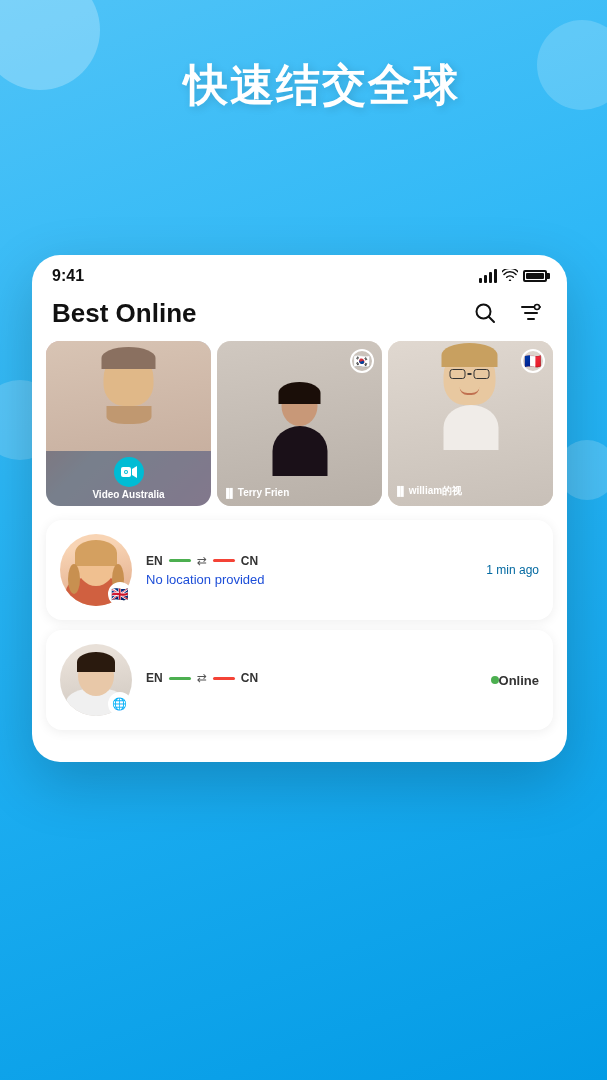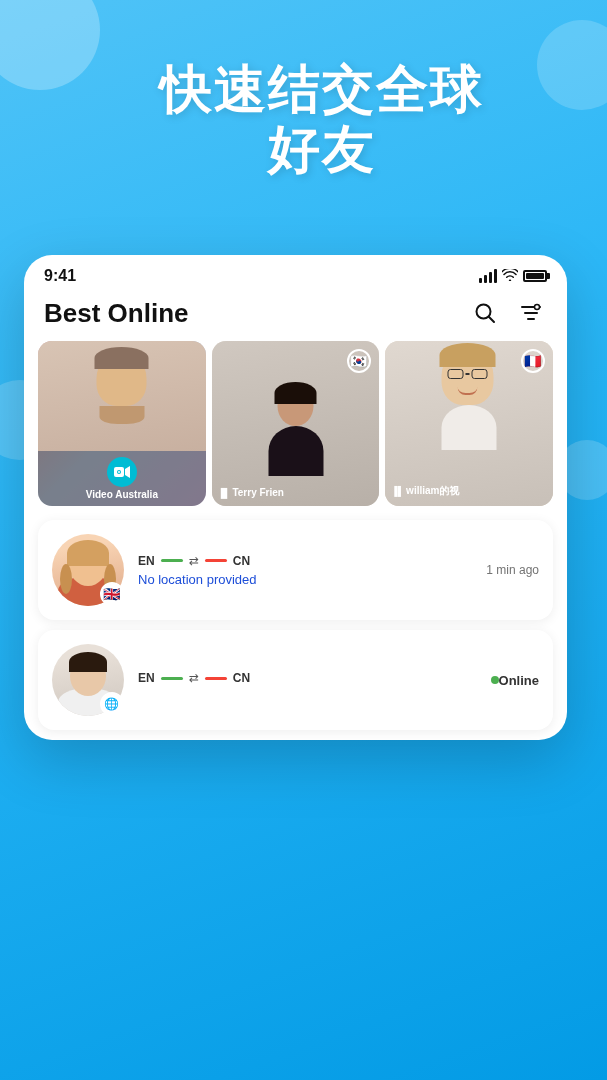--- a/index.html
+++ b/index.html
@@ -51,39 +51,39 @@
       right: -10px;
     }
 
     
     .hero-text {
       position: absolute;
       top: 60px;
       left: 0; right: 0;
       text-align: center;
       color: white;
-      font-size: 52px;
+      font-size: 44px;
       font-weight: 900;
       line-height: 1.15;
       letter-spacing: 2px;
       text-shadow: 2px 2px 8px rgba(0,0,0,0.15);
       margin-left: 37px;
     }
 
     
     .phone-mockup {
       position: absolute;
       top: 255px;
-      left: 24px;
+      left: 32px;
       right: 40px;
       background: white;
       border-radius: 28px;
       box-shadow: 0 20px 60px rgba(0,0,0,0.2);
       overflow: hidden;
-      padding-bottom: 10px;
+      padding-bottom: 32px;
     }
 
     
     .status-bar {
       display: flex;
       justify-content: space-between;
       align-items: center;
       padding: 12px 20px 6px 20px;
     }
     .status-time {
@@ -331,21 +331,21 @@
       font-size: 13px;
       color: #1d4ed8;
     }
 
     .user-meta {
       text-align: right;
       flex-shrink: 0;
     }
     .time-ago {
       font-size: 12px;
-      color: #737373;
+      color: #0369a1;
     }
     .online-badge {
       display: flex;
       align-items: center;
       font-size: 13px;
       font-weight: 600;
       color: #333;
     }
     .online-dot {
       width: 8px;
@@ -357,21 +357,20 @@
 </head>
 <body>
 
 <div class="bg-circle-tl"></div>
 <div class="bg-circle-tr"></div>
 <div class="bg-circle-left"></div>
 <div class="bg-circle-right"></div>
 
 <div class="hero-text">
   <div>快速结交全球</div>
-  <div>好友</div>
 </div>
 
 <div class="phone-mockup">
 
   <div class="status-bar">
     <span class="status-time">9:41</span>
     <div class="status-icons">
       <div class="signal-bars">
         <div class="signal-bar" style="height:5px"></div>
         <div class="signal-bar" style="height:8px"></div>

